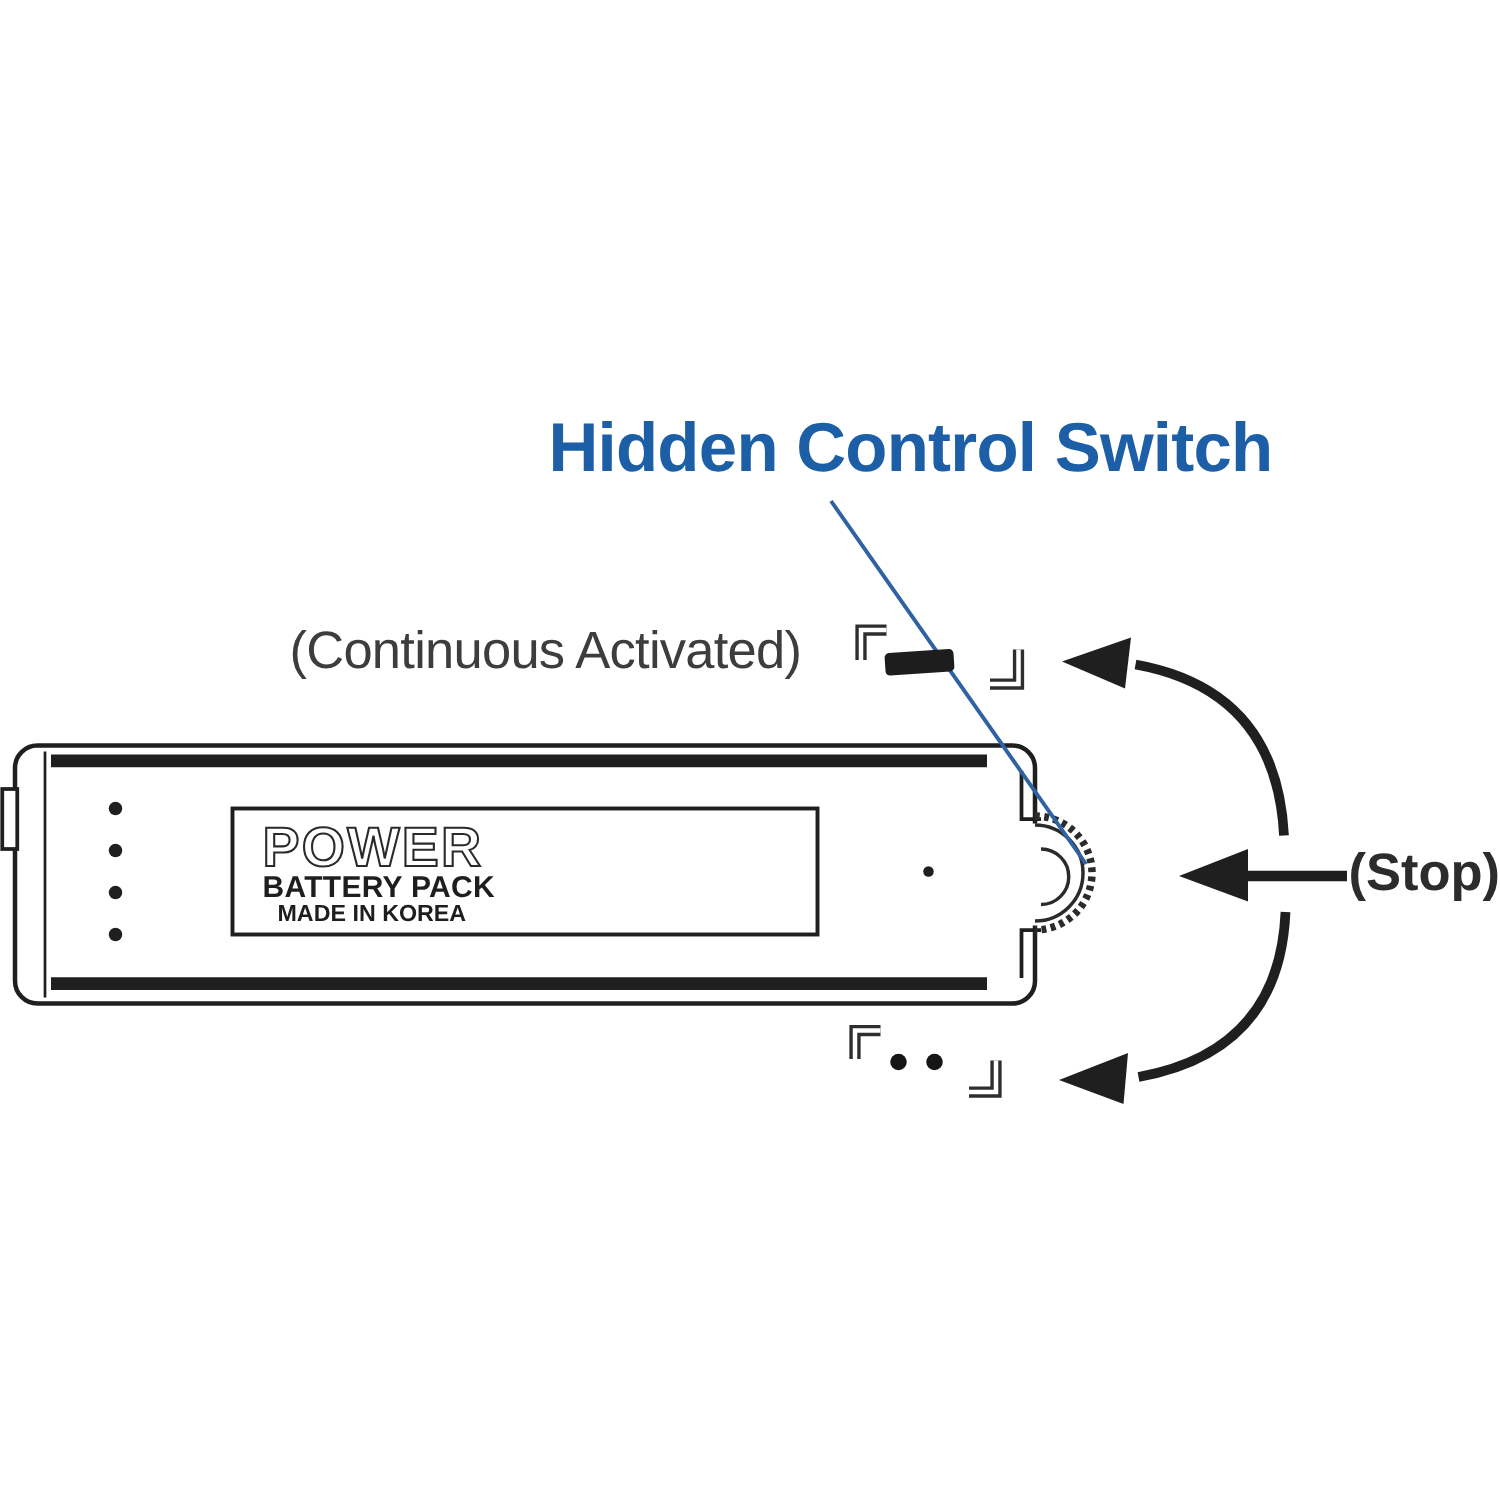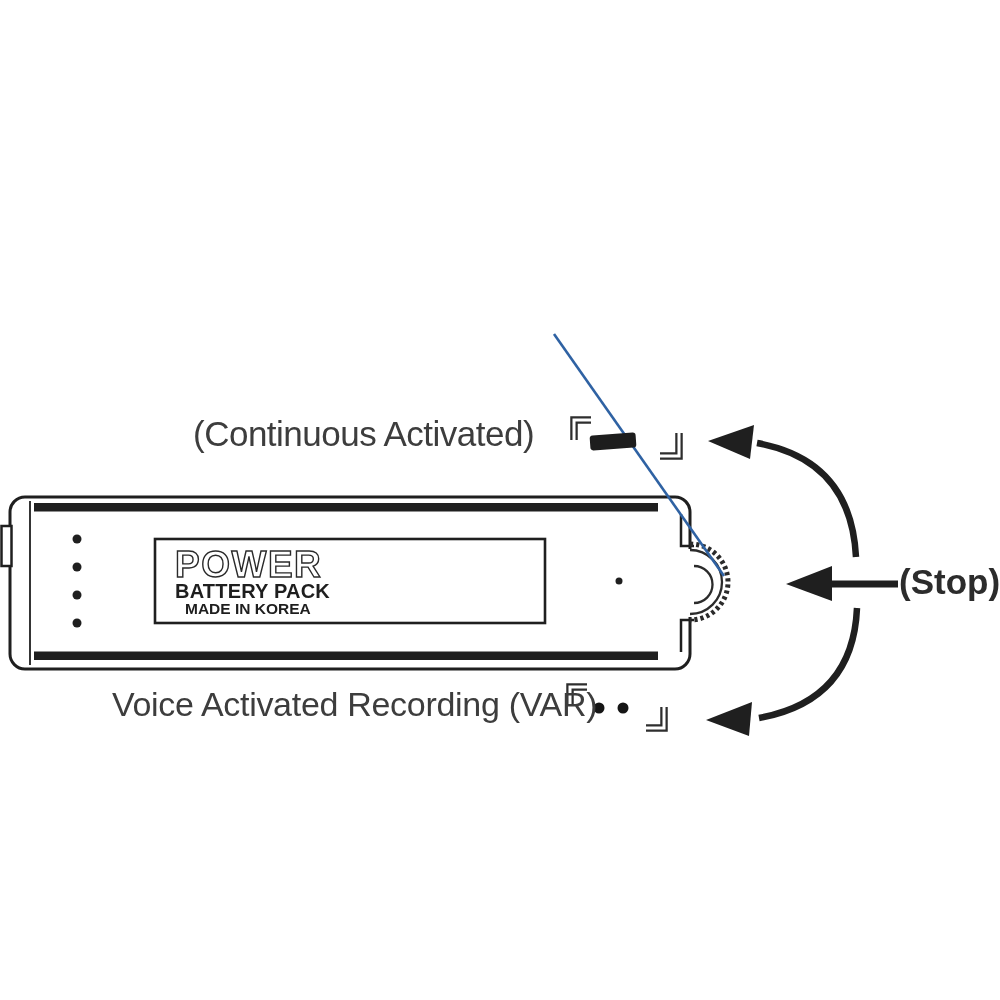--- a/index.html
+++ b/index.html
@@ -111,19 +111,19 @@
       <path d="M 857 608 Q 853 701 759 718" fill="none" stroke="#1f1f1f" stroke-width="6.5"></path>
       <polygon points="706,720 752,702 749,736" fill="#1f1f1f"></polygon>
     </g>
 
     <g>
       <line x1="828" y1="584" x2="898" y2="584" stroke="#1f1f1f" stroke-width="7"></line>
       <polygon points="786,584 832,566 832,601" fill="#1f1f1f"></polygon>
     </g>
   </svg>
 
+  <div class="txt" id="title">Hidden Control Switch</div>
 
   <div class="txt" id="continuous-label">(Continuous Activated)</div>
 
-  <div class="txt" id="var-label">Voice Activated Recording (VAR)</div>
 
   <div class="txt" id="stop-label">(Stop)</div>
 </div>
 
 </body></html>

